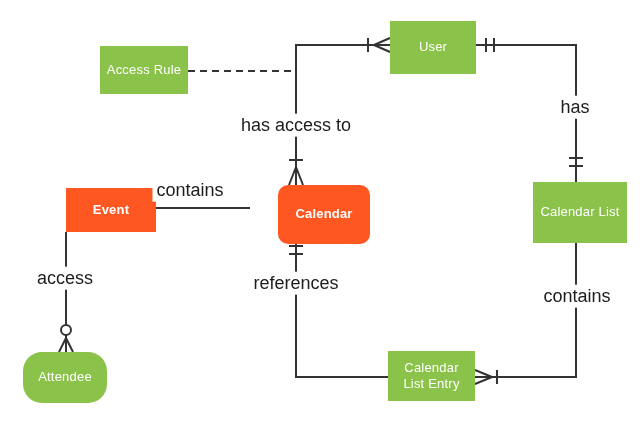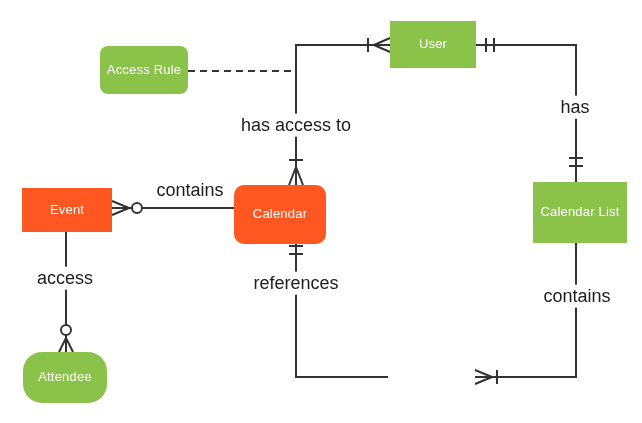--- a/index.html
+++ b/index.html
@@ -44,21 +44,22 @@
     text-align: center;
     color: var(--entity_text, #ffffff);
     font-size: 13px;
     line-height: 1.25;
     padding: 2px 4px;
     box-sizing: border-box;
     letter-spacing: 0.2px;
   }
   .entity.orange {
     background: var(--orange, #FF5722);
-    font-weight: normal;
+    font-weight: bold;
+    margin-left: 44px;
   }
   .entity.green {
     background: var(--green, #8BC34A);
     font-weight: normal;
   }
   .rel-label {
     position: absolute;
     transform: translate(-50%, -50%);
     background: #ffffff;
     color: var(--label, #1d1d1d);
@@ -117,36 +118,39 @@
       <line class="stroke" x1="66" y1="232" x2="66" y2="352"></line>
       <circle class="ring" cx="66" cy="330" r="5"></circle>
       <path class="stroke" d="M66,338 L59,352 M66,338 L73,352"></path>
     </g>
   </svg>
 
   <div class="entity orange" style="left:22px; top:188px; width:90px; height:44px;">
     <span>Event</span>
   </div>
 
-  <div class="entity green" style="left:100px; top:46px; width:88px; height:48px;border-radius:8px;">
+  <div class="entity green" style="left:100px; top:46px; width:88px; height:48px;">
     <span>Access Rule</span>
   </div>
 
-  <div class="entity green" style="left:390px; top:21px; width:86px; height:47px;">
+  <div class="entity green" style="left:390px; top:21px; width:86px; height:53px;">
     <span>User</span>
   </div>
 
   <div class="entity orange" style="left:234px; top:185px; width:92px; height:59px;border-radius:10px;">
     <span>Calendar</span>
   </div>
 
   <div class="entity green" style="left:533px; top:182px; width:94px; height:61px;">
     <span>Calendar List</span>
   </div>
 
+  <div class="entity green" style="left:388px; top:351px; width:87px; height:50px;">
+    <span>Calendar List Entry</span>
+  </div>
 
   <div class="entity green" style="left:23px; top:352px; width:84px; height:51px;border-radius:19px;">
     <span>Attendee</span>
   </div>
 
   <div class="rel-label" style="left:190px; top:190px;">contains</div>
 
   <div class="rel-label" style="left:296px; top:125px;">has access to</div>
 
   <div class="rel-label" style="left:575px; top:107px;">has</div>

